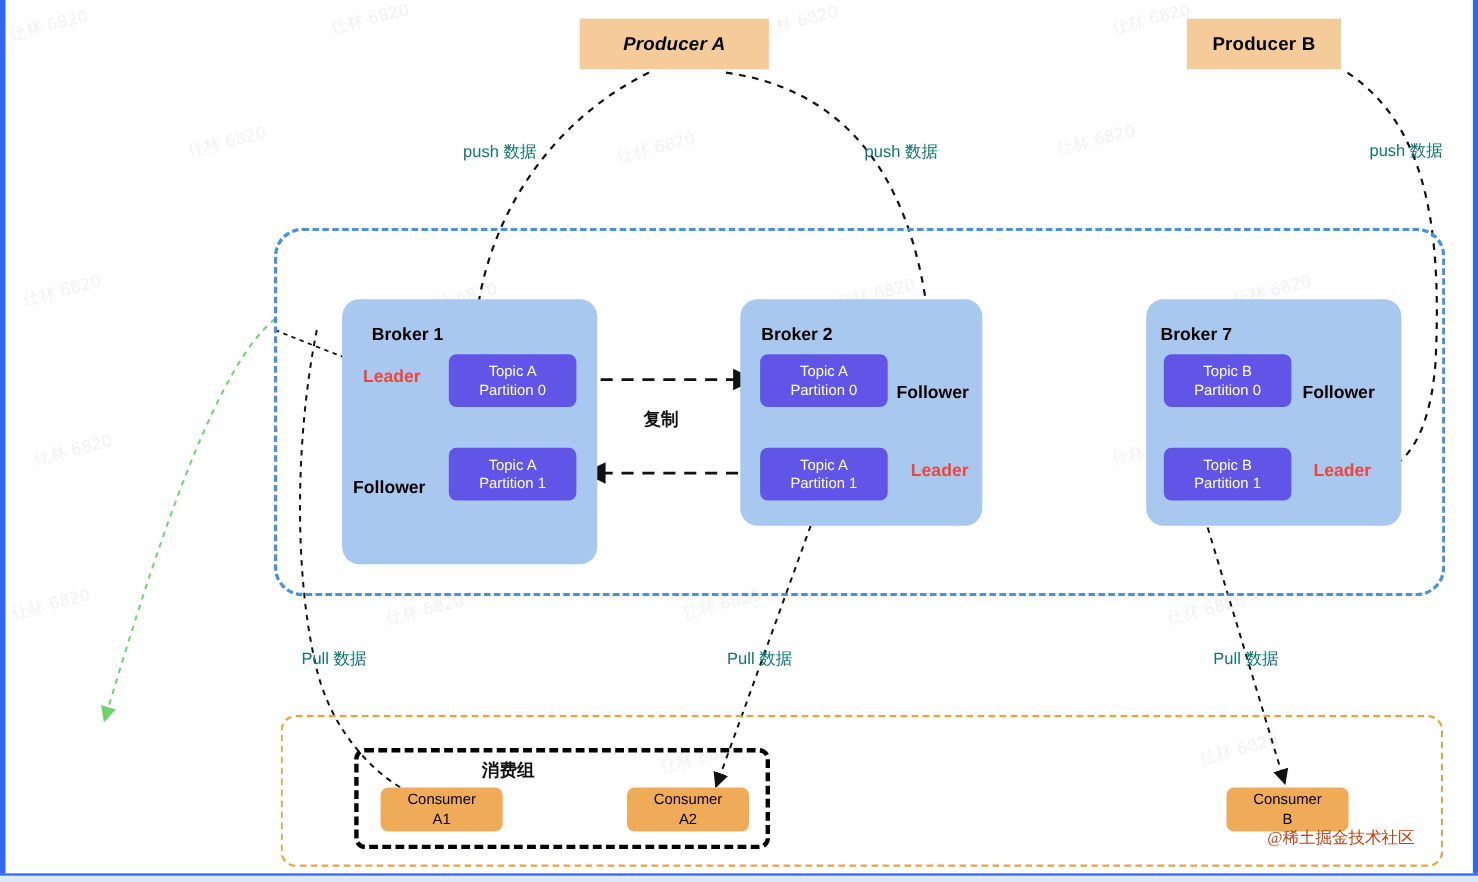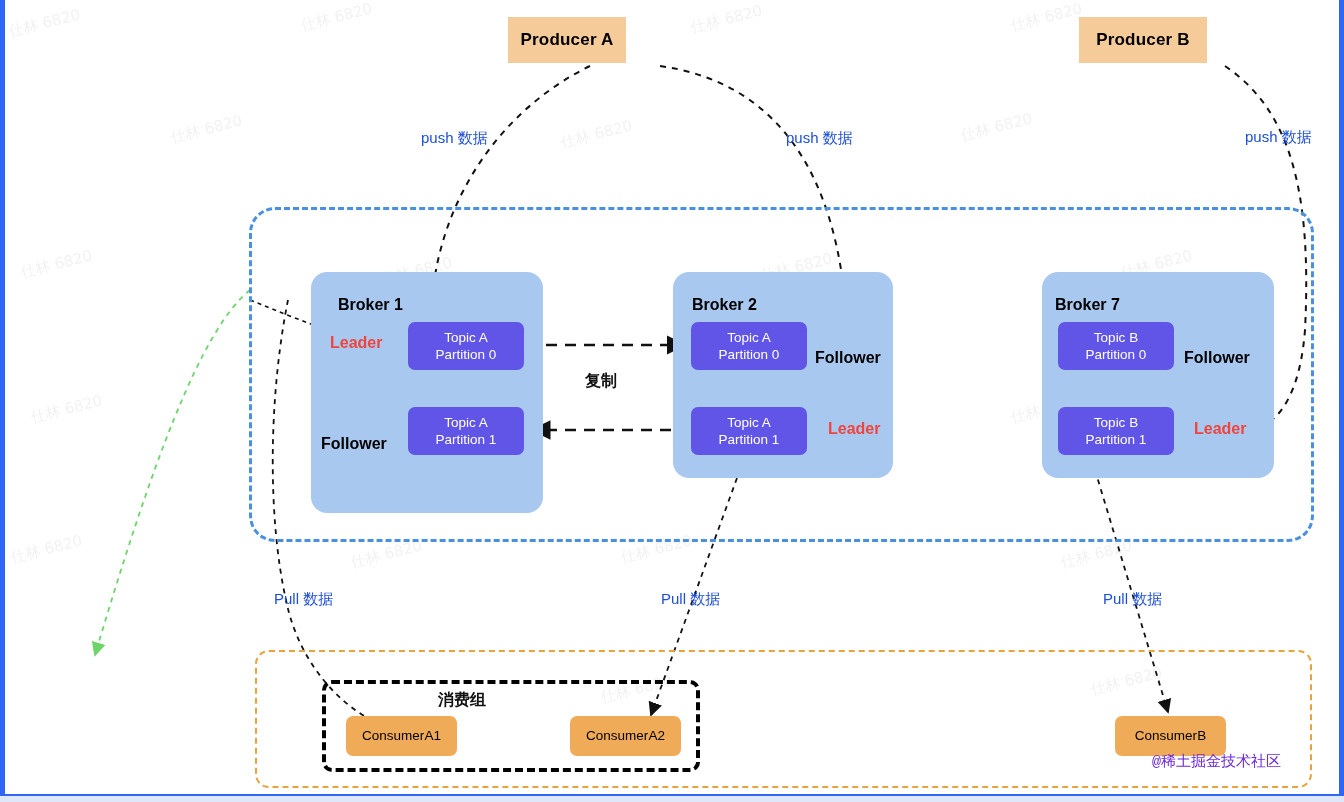--- a/index.html
+++ b/index.html
@@ -114,21 +114,21 @@
   .replicate-label {
     position: absolute;
     font-size: 16px;
     font-weight: bold;
     color: #111;
   }
 
   .flow-label {
     position: absolute;
     font-size: 15px;
-    color: #1d4ed8;
+    color: #0f766e;
     white-space: nowrap;
   }
 
   .zookeeper {
     position: absolute;
     background: #9af58e;
     color: #000;
     font-weight: bold;
     font-size: 16px;
     line-height: 23px;
@@ -159,31 +159,31 @@
   }
   .consumer {
     position: absolute;
     background: #f0ab58;
     color: #000;
     border-radius: 7px;
     font-size: 13.5px;
     line-height: 18px;
     text-align: center;
     display: flex;
-    flex-direction: row;
+    flex-direction: column;
     align-items: center;
     justify-content: center;
   }
 
   .attribution {
     position: absolute;
     font-size: 15px;
-    color: #6d28d9;
-    white-space: nowrap;
-    font-family: Liberation Mono, monospace;
+    color: #c2410c;
+    white-space: nowrap;
+    font-family: Liberation Serif, serif;
   }
 
   .wm {
     position: absolute;
     font-size: 15px;
     color: #f2f2f2;
     transform: rotate(-14deg);
     white-space: nowrap;
     font-family: "DejaVu Sans", sans-serif;
     user-select: none;
@@ -248,24 +248,24 @@
 
     <path d="M250,290 C200,330 150,470 95,655" fill="none" stroke="#6dd46a" stroke-width="1.8" stroke-dasharray="5,5" marker-end="url(#arrowGreen)"></path>
 
     <path d="M288,300 C268,400 268,520 286,600 C300,670 350,715 388,727" fill="none" stroke="#111" stroke-width="1.8" stroke-dasharray="5,5" marker-end="url(#arrowBlack)"></path>
 
     <path d="M737,478 L651,715" fill="none" stroke="#111" stroke-width="1.8" stroke-dasharray="5,5" marker-end="url(#arrowBlack)"></path>
 
     <path d="M1095,470 L1168,712" fill="none" stroke="#111" stroke-width="1.8" stroke-dasharray="5,5" marker-end="url(#arrowBlack)"></path>
   </svg>
 
-  <div class="producer" style="left:508px; top:17px; width:118px; height:46px;">
+  <div class="producer" style="left:527px; top:17px; width:172px; height:46px;font-style:italic;">
     <span>Producer A</span>
   </div>
-  <div class="producer" style="left:1079px; top:17px; width:128px; height:46px;">
+  <div class="producer" style="left:1079px; top:17px; width:140px; height:46px;">
     <span>Producer B</span>
   </div>
 
   <div class="flow-label" style="left:421px; top:129px;">push 数据</div>
   <div class="flow-label" style="left:786px; top:129px;">push 数据</div>
   <div class="flow-label" style="left:1245px; top:128px;">push 数据</div>
 
   <div class="cluster-border" style="left:249px; top:207px; width:1065px; height:335px;"></div>
 
   <div class="broker" style="left:311px; top:272px; width:232px; height:241px;">

